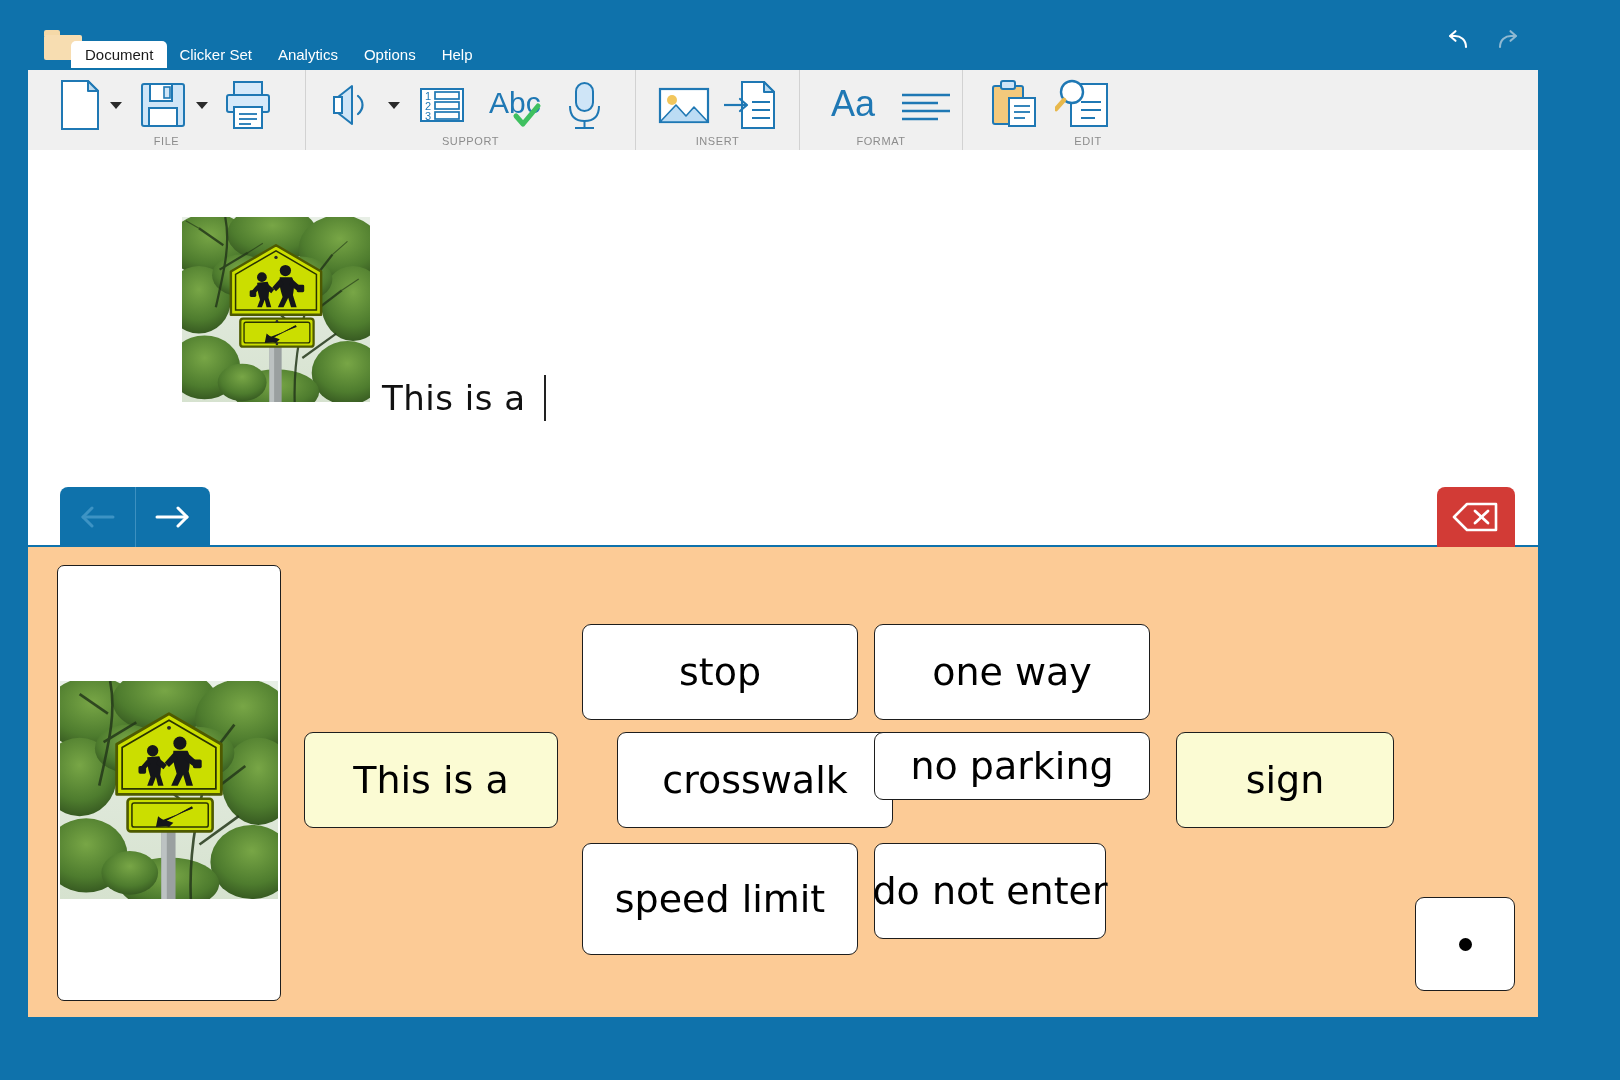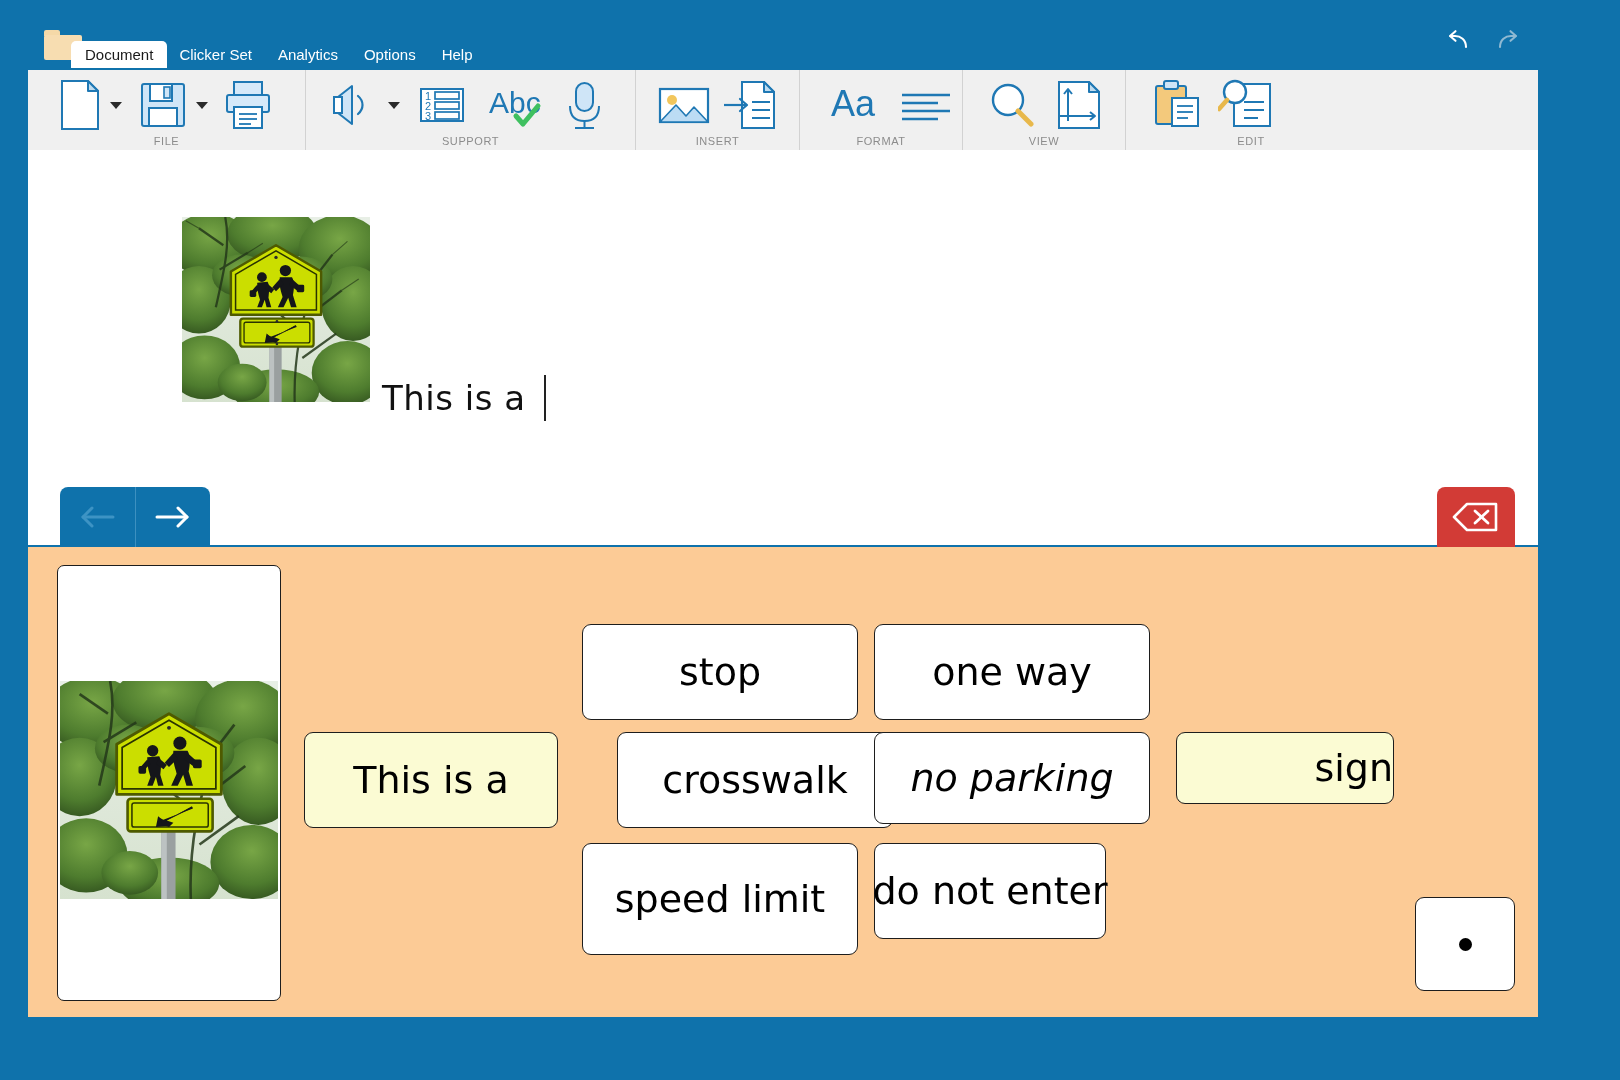--- a/index.html
+++ b/index.html
@@ -391,39 +391,20 @@
         <svg width="56" height="58" viewBox="0 0 56 58">
           <line x1="4" y1="19" x2="52" y2="19" stroke="#1F78B4" stroke-width="2.4"></line>
           <line x1="4" y1="27" x2="40" y2="27" stroke="#1F78B4" stroke-width="2.4"></line>
           <line x1="4" y1="35" x2="52" y2="35" stroke="#1F78B4" stroke-width="2.4"></line>
           <line x1="4" y1="43" x2="40" y2="43" stroke="#1F78B4" stroke-width="2.4"></line>
         </svg>
       </div>
       <div class="rgroup-label">FORMAT</div>
     </div>
 
-    <div class="rgroup" style="width:163px;">
-      <div class="ritem" style="margin-left:20px;">
-        <svg width="58" height="58" viewBox="0 0 58 58">
-          <circle cx="25" cy="24" r="15" fill="#FFFFFF" stroke="#1F78B4" stroke-width="2.4"></circle>
-          <line x1="35" y1="35" x2="48" y2="48" stroke="#E8B84B" stroke-width="5" stroke-linecap="round"></line>
-        </svg>
-      </div>
-      <div class="ritem" style="margin-left:8px;">
-        <svg width="58" height="58" viewBox="0 0 58 58">
-          <path d="M10 6 H40 L50 16 V52 H10 Z" fill="#FFFFFF" stroke="#1F78B4" stroke-width="2"></path>
-          <path d="M40 6 V16 H50 Z" fill="#BFDCF0" stroke="#1F78B4" stroke-width="2" stroke-linejoin="round"></path>
-          <line x1="19" y1="45" x2="19" y2="14" stroke="#1F78B4" stroke-width="2"></line>
-          <path d="M15 18 L19 13 L23 18" fill="none" stroke="#1F78B4" stroke-width="2" stroke-linejoin="round"></path>
-          <line x1="10" y1="40" x2="45" y2="40" stroke="#1F78B4" stroke-width="2"></line>
-          <path d="M41 36 L46 40 L41 44" fill="none" stroke="#1F78B4" stroke-width="2" stroke-linejoin="round"></path>
-        </svg>
-      </div>
-      <div class="rgroup-label">VIEW</div>
-    </div>
 
     <div class="rgroup last">
       <div class="ritem" style="margin-left:24px;">
         <svg width="58" height="58" viewBox="0 0 58 58">
           <rect x="6" y="10" width="30" height="38" rx="2" fill="#F3C97C" stroke="#1F78B4" stroke-width="2"></rect>
           <rect x="14" y="5" width="14" height="8" rx="2" fill="#CFE5F7" stroke="#1F78B4" stroke-width="2"></rect>
           <rect x="22" y="22" width="26" height="28" fill="#FFFFFF" stroke="#1F78B4" stroke-width="2"></rect>
           <line x1="27" y1="30" x2="43" y2="30" stroke="#1F78B4" stroke-width="1.8"></line>
           <line x1="27" y1="36" x2="43" y2="36" stroke="#1F78B4" stroke-width="1.8"></line>
           <line x1="27" y1="42" x2="38" y2="42" stroke="#1F78B4" stroke-width="1.8"></line>
@@ -626,27 +607,27 @@
         </div>
         <div class="wcard" style="left: 554px; top: 185px; width: 276px; height: 96px; margin-left: 35px;">
           <span>crosswalk</span>
         </div>
         <div class="wcard" style="left: 554px; top: 296px; width: 276px; height: 112px; text-align: center;">
           <span>speed limit</span>
         </div>
         <div class="wcard" style="left: 846px; top: 77px; width: 276px; height: 96px;">
           <span>one way</span>
         </div>
-        <div class="wcard" style="left: 846px; top: 185px; width: 276px; height: 92px; font-style: italic;">
+        <div class="wcard" style="left: 846px; top: 185px; width: 276px; height: 68px;">
           <span>no parking</span>
         </div>
         <div class="wcard" style="left: 846px; top: 296px; width: 232px; height: 96px;">
           <span>do not enter</span>
         </div>
-        <div class="wcard yellow" style="left: 1148px; top: 185px; width: 218px; height: 72px; justify-content: flex-end;">
+        <div class="wcard yellow" style="left: 1148px; top: 185px; width: 218px; height: 96px;">
           <span>sign</span>
         </div>
       </div>
 
     <div class="dotcard" id="period-card" style="left: 1387px; top: 350px; width: 100px; height: 94px;">
       <span class="dot"></span>
     </div>
   </div>
 
 </div>

